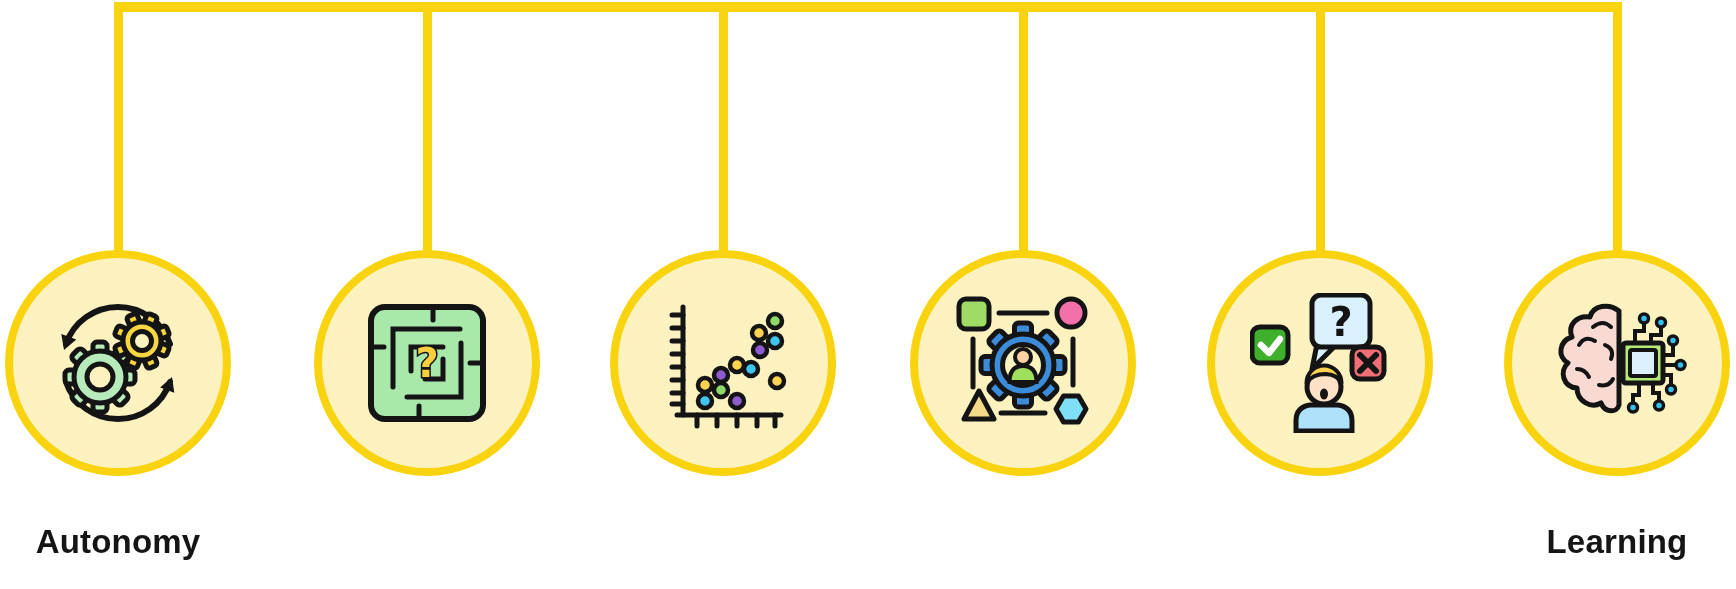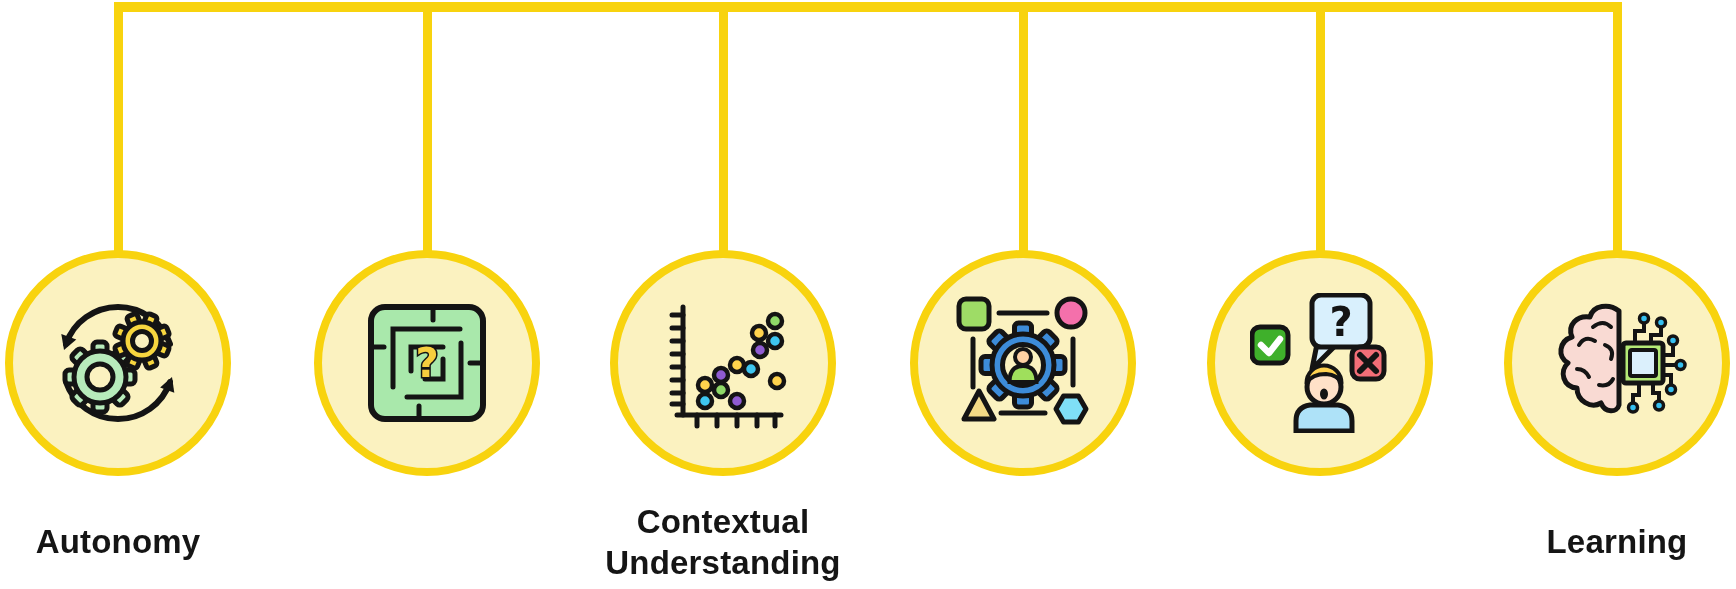--- a/index.html
+++ b/index.html
@@ -122,23 +122,20 @@
           <circle cx="84" cy="108" r="7" fill="#8F5BD1"></circle>
           <circle cx="98" cy="76" r="7" fill="#3EC6F0"></circle>
           <circle cx="106" cy="40" r="7" fill="#FFD34D"></circle>
           <circle cx="107" cy="57" r="7" fill="#8F5BD1"></circle>
           <circle cx="122" cy="28" r="7" fill="#8FD968"></circle>
           <circle cx="122" cy="48" r="7" fill="#3EC6F0"></circle>
           <circle cx="124" cy="88" r="7" fill="#FFD34D"></circle>
         </g>
       </svg>
     </div>
-    <div class="label">
-        <span>Contextual Understanding</span>
-      </div>
   </div>
 
   <div class="node" style="left:873px">
     <div class="bubble">
       <svg width="140" height="140" viewBox="0 0 140 140">
         <g stroke="#141414" stroke-width="5" stroke-linecap="round">
           <path d="M 46 20 H 94"></path>
           <path d="M 20 46 V 94"></path>
           <path d="M 48 120 H 92"></path>
           <path d="M 120 46 V 92"></path>

